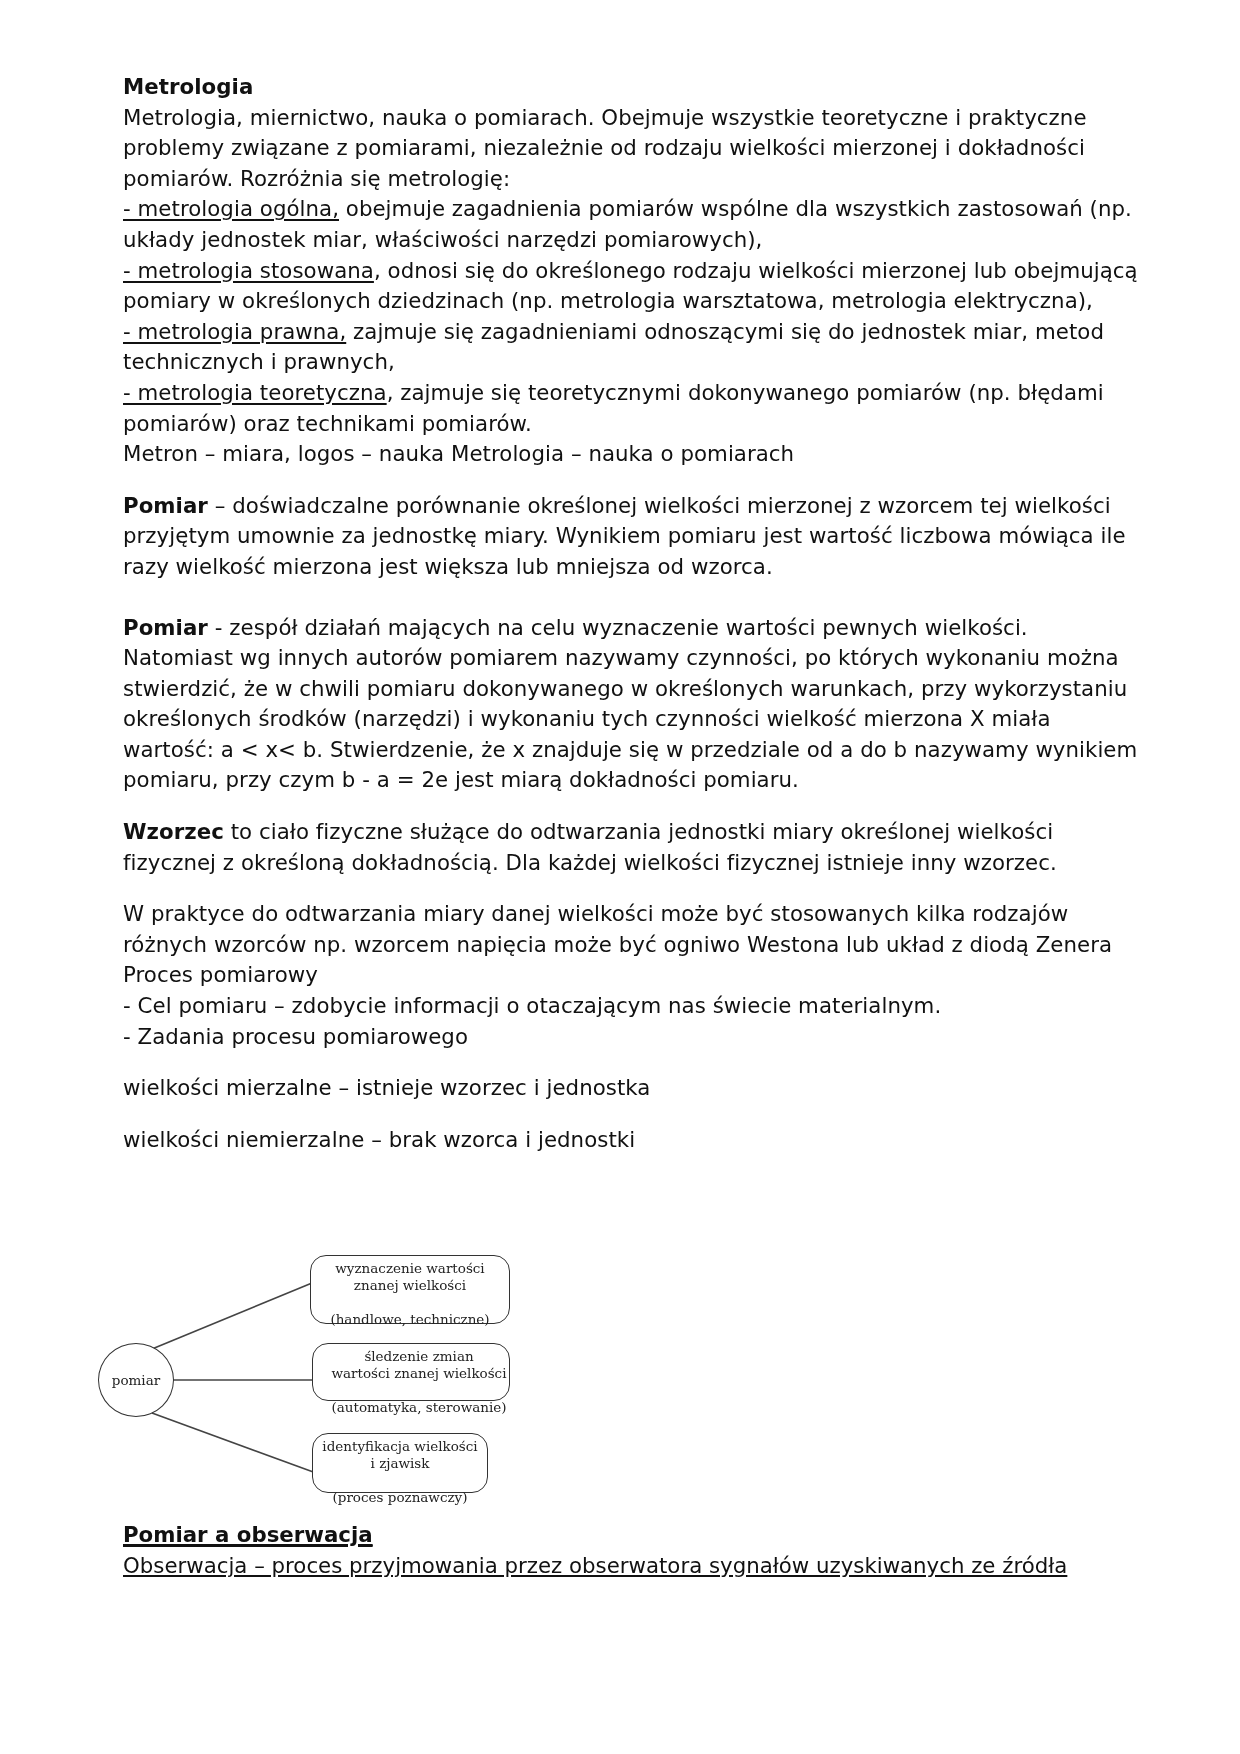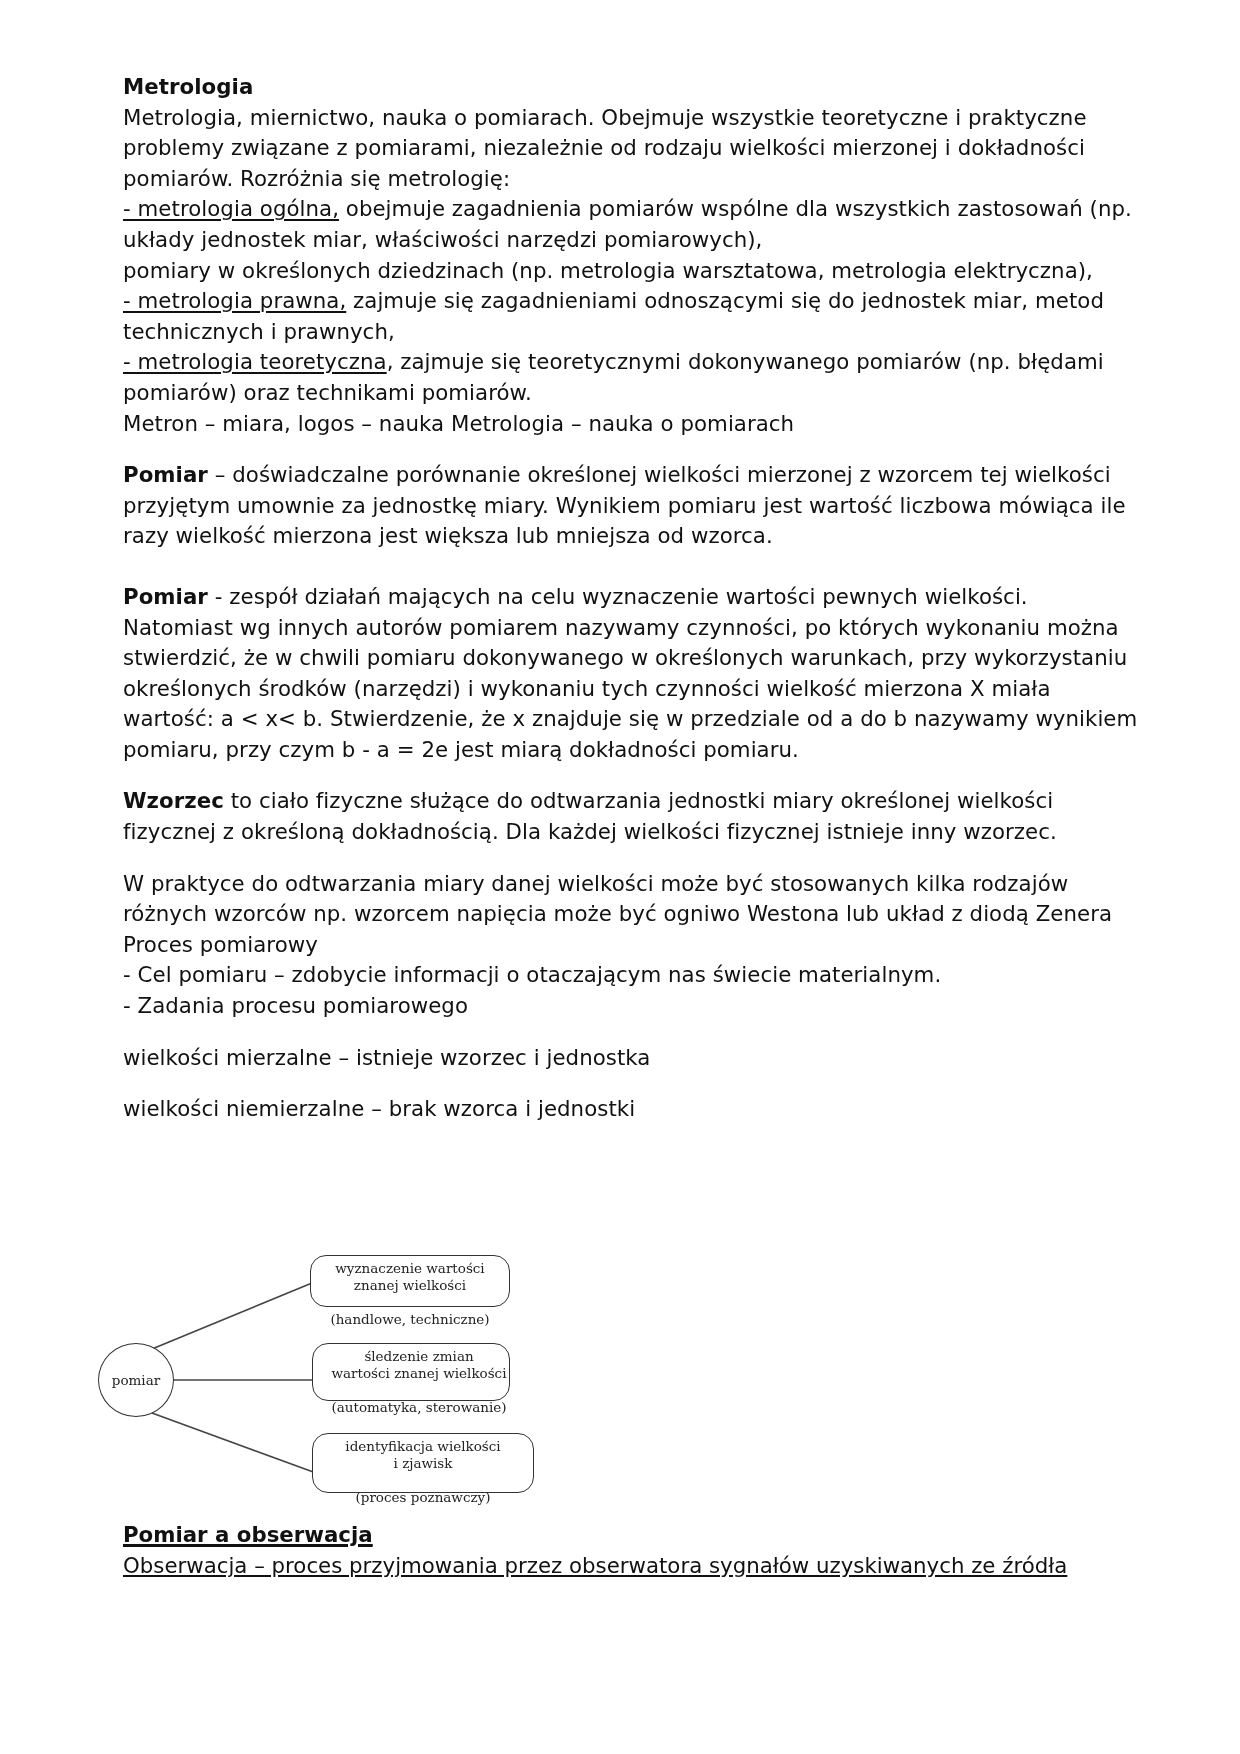--- a/index.html
+++ b/index.html
@@ -75,20 +75,21 @@
 
 <div class="page">
   <span class="line b">Metrologia</span>
   <span class="line">Metrologia, miernictwo, nauka o pomiarach. Obejmuje wszystkie teoretyczne i praktyczne</span>
   <span class="line">problemy związane z pomiarami, niezależnie od rodzaju wielkości mierzonej i dokładności</span>
   <span class="line">pomiarów. Rozróżnia się metrologię:</span>
 
   <span class="line"><span class="u">- metrologia ogólna,</span><span> obejmuje zagadnienia pomiarów wspólne dla wszystkich zastosowań (np.</span></span>
   <span class="line">układy jednostek miar, właściwości narzędzi pomiarowych),</span>
 
+  <span class="line"><span class="u">- metrologia stosowana</span><span>, odnosi się do określonego rodzaju wielkości mierzonej lub obejmującą</span></span>
   <span class="line">pomiary w określonych dziedzinach (np. metrologia warsztatowa, metrologia elektryczna),</span>
 
   <span class="line"><span class="u">- metrologia prawna,</span><span> zajmuje się zagadnieniami odnoszącymi się do jednostek miar, metod</span></span>
   <span class="line">technicznych i prawnych,</span>
 
   <span class="line"><span class="u">- metrologia teoretyczna</span><span>, zajmuje się teoretycznymi dokonywanego pomiarów (np. błędami</span></span>
   <span class="line">pomiarów) oraz technikami pomiarów.</span>
 
   <span class="line">Metron – miara, logos – nauka Metrologia – nauka o pomiarach</span>
 
@@ -131,31 +132,31 @@
 
 <div class="diagram">
   <svg width="440" height="250">
     <line x1="62" y1="94" x2="222" y2="28" stroke="#444" stroke-width="1.6"></line>
     <line x1="72" y1="125" x2="222" y2="125" stroke="#444" stroke-width="1.6"></line>
     <line x1="62" y1="158" x2="226" y2="218" stroke="#444" stroke-width="1.6"></line>
   </svg>
   <div class="node-circle" style="left:8px; top:88px; width:76px; height:74px;">
     <span>pomiar</span>
   </div>
-  <div class="node-box" style="left:220px; top:0px; width:200px; height:52px;">
+  <div class="node-box" style="left:220px; top:0px; width:200px; height:69px;">
     <span class="ln">wyznaczenie wartości</span>
     <span class="ln">znanej wielkości</span>
     <span class="it">(handlowe, techniczne)</span>
   </div>
   <div class="node-box" style="left:222px; top:88px; width:198px; height:58px;padding-left:16px;">
     <span class="ln">śledzenie zmian</span>
     <span class="ln">wartości znanej wielkości</span>
     <span class="it">(automatyka, sterowanie)</span>
   </div>
-  <div class="node-box" style="left:222px; top:178px; width:222px; height:60px;text-align:center;">
+  <div class="node-box" style="left:222px; top:178px; width:176px; height:60px;text-align:center;">
     <span class="ln">identyfikacja wielkości</span>
     <span class="ln">i zjawisk</span>
     <span class="it">(proces poznawczy)</span>
   </div>
 </div>
 
 <div class="section2">
   <span class="line b u">Pomiar a obserwacja</span>
   <span class="line">Obserwacja – proces przyjmowania przez obserwatora sygnałów uzyskiwanych ze źródła</span>
 </div>

